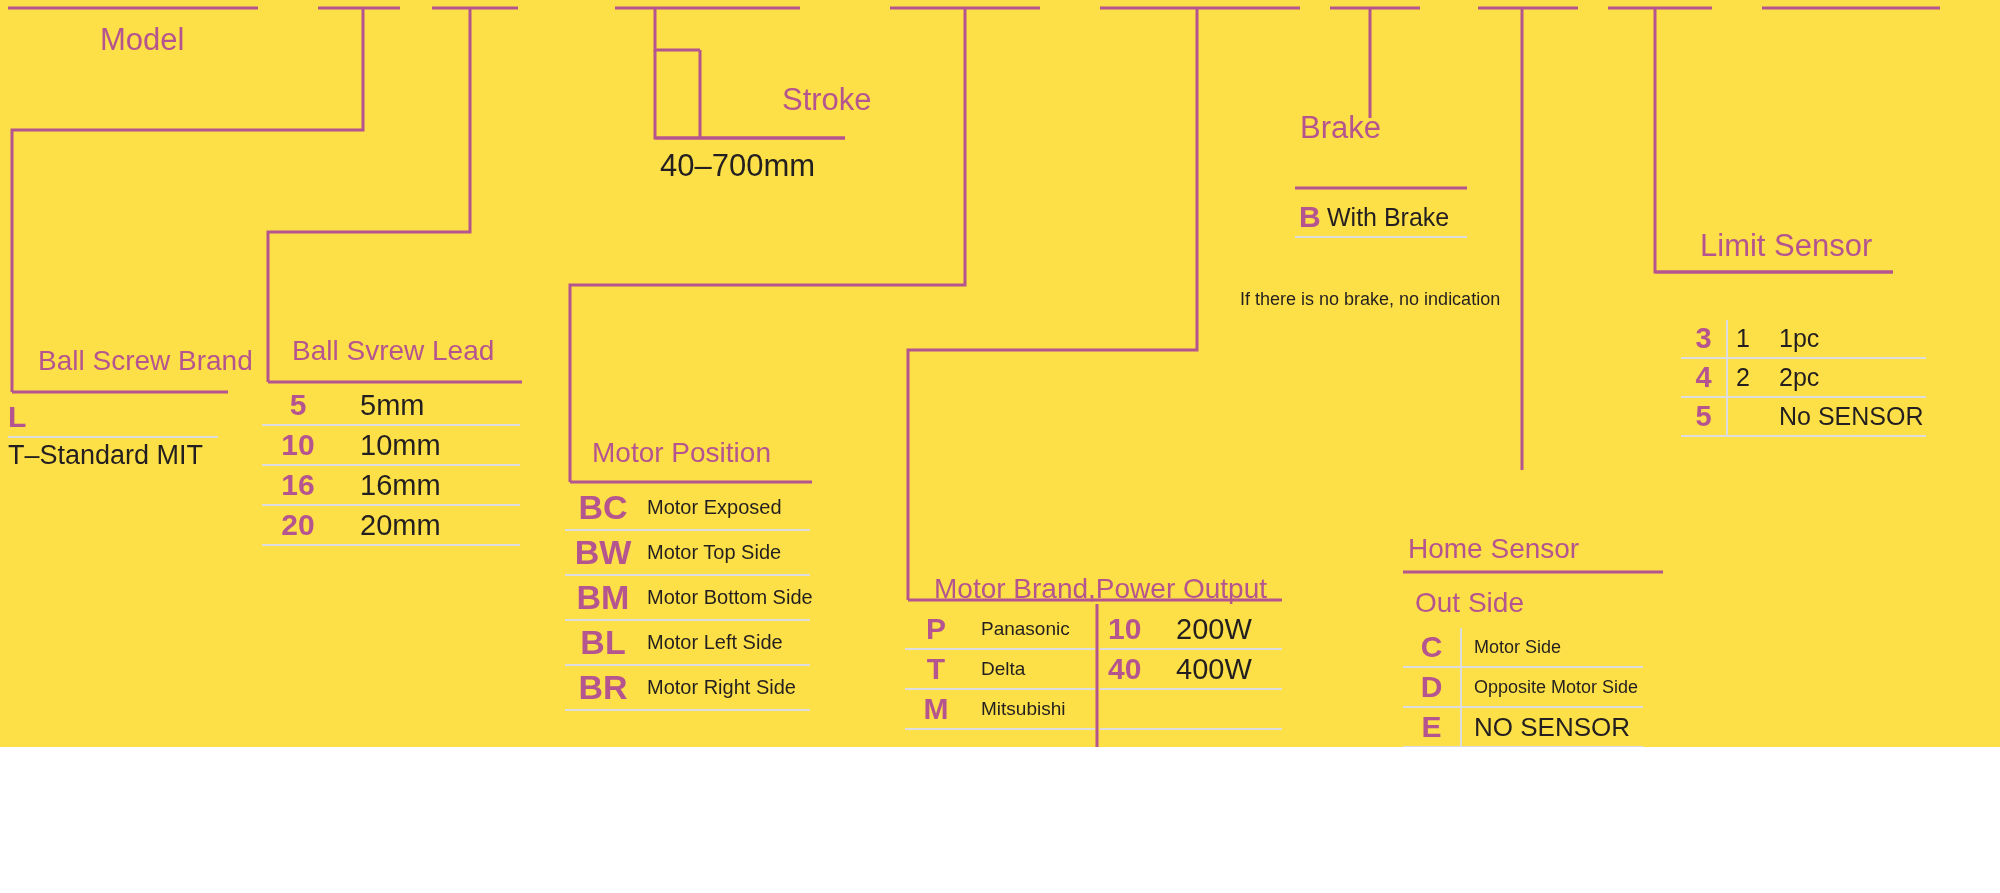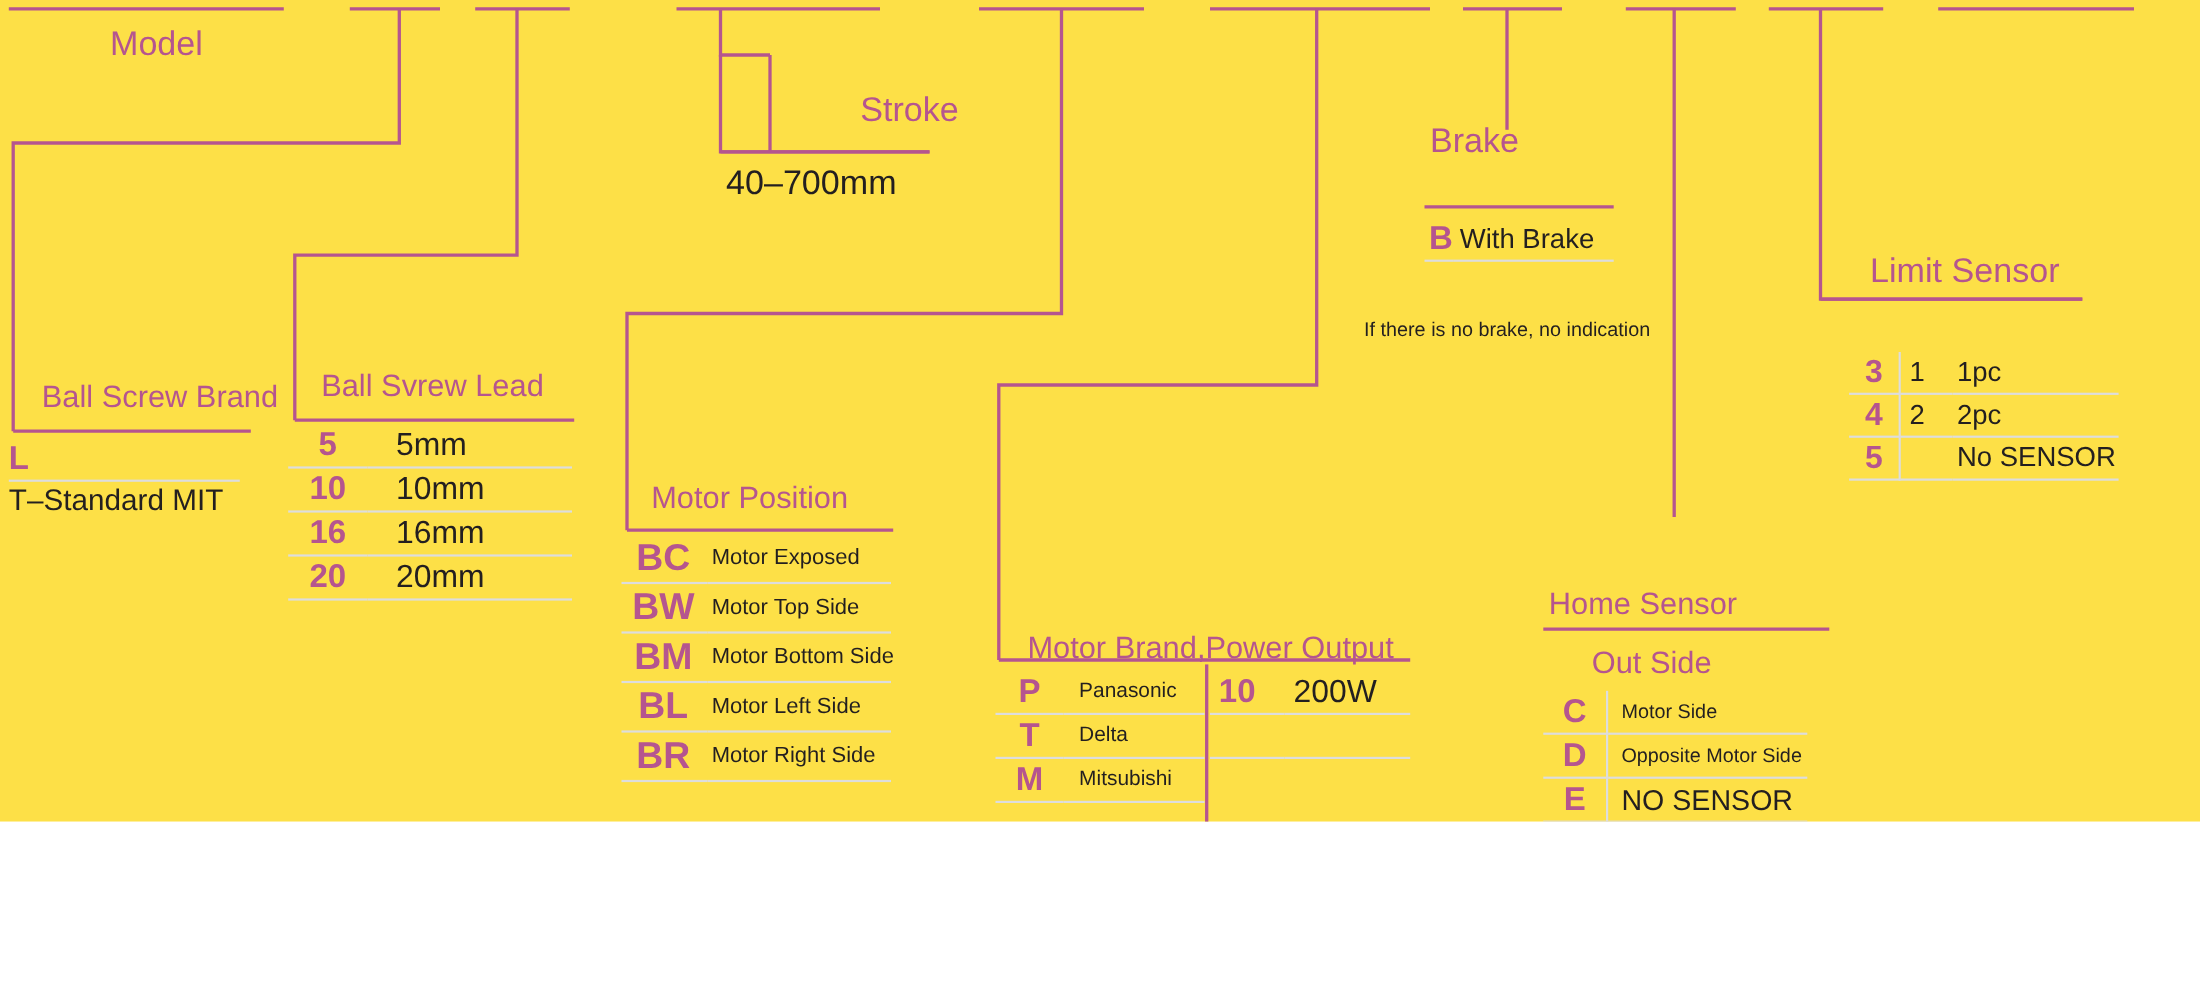--- a/index.html
+++ b/index.html
@@ -170,21 +170,21 @@
 
   <div class="lbl mid" style="left:38px; top:345px;">Ball Screw Brand</div>
 
   <div class="lbl mid" style="left:292px; top:335px;">Ball Svrew Lead</div>
 
   <div class="lbl mid" style="left:592px; top:437px;">Motor Position</div>
 
   <div class="lbl mid" style="left:914px; top:573px;margin-left:20px;">Motor Brand,Power Output</div>
 
   <div class="lbl mid" style="left:1408px; top:533px;">Home Sensor</div>
-  <div class="lbl mid" style="left:1415px; top:587px;margin-left:32px;">Out Side</div>
+  <div class="lbl mid" style="left:1415px; top:587px;">Out Side</div>
 
   <div class="note" style="left:1240px; top:258px;margin-top:31px;">If there is no brake, no indication</div>
 
   <table class="tbl t-brand">
     <tbody>
       <tr>
         <td class="code">L</td>
       </tr>
       <tr class="c-noline">
         <td class="desc">T–Standard MIT</td>
@@ -253,20 +253,24 @@
         <td class="desc">Mitsubishi</td>
       </tr>
     </tbody>
   </table>
 
   <table class="tbl t-power">
     <tbody>
       <tr>
         <td class="code">10</td>
         <td class="desc">200W</td>
+      </tr>
+      <tr>
+        <td class="code">40</td>
+        <td class="desc">400W</td>
       </tr>
       <tr>
         <td class="code">&nbsp;</td>
         <td class="desc"></td>
       </tr>
     </tbody>
   </table>
 
   <table class="tbl t-brake">
     <tbody>

